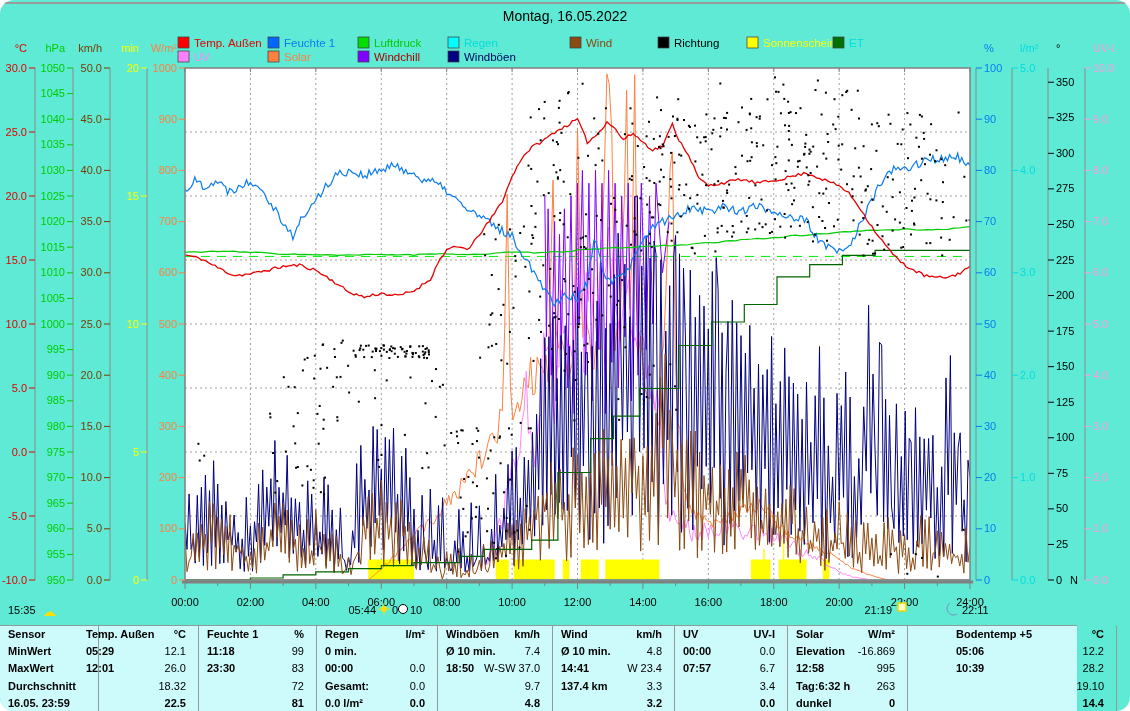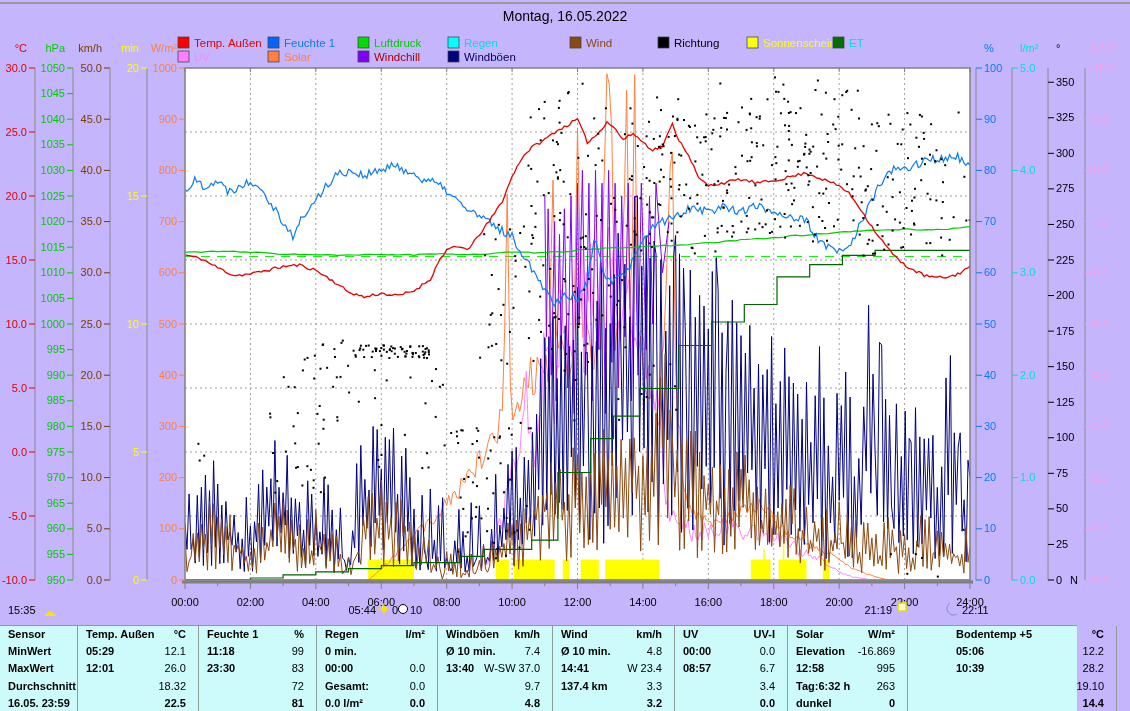--- a/index.html
+++ b/index.html
@@ -1,17 +1,17 @@
 <!DOCTYPE html>
 <html><head>
 <meta charset="utf-8">
 <style>
   html,body{margin:0;padding:0;background:#fff;}
-  .screen{position:relative;width:1130px;height:711px;background:#c4b5fd;overflow:hidden;
-          font-family:"Liberation Sans", sans-serif;}
+  .screen{position:relative;width:1130px;height:711px;background:#5eead4;overflow:hidden;
+          font-family:"Liberation Sans", sans-serif;border-radius:14px;}
   .top-line{position:absolute;left:0;top:2px;width:1130px;height:2px;background:#9a9a9a;}
   .chart-title{position:absolute;left:0;top:8px;width:1130px;text-align:center;
                font-size:14px;color:#000;}
   #chart{position:absolute;left:0;top:0;}
   #stats{position:absolute;left:0;top:625px;width:1077px;height:86px;background:#cdfafa;
          border-top:1px solid #8f9b9b;font-size:11px;color:#000;}
   .scol{position:absolute;top:0;height:86px;border-right:1px solid #8f9b9b;box-sizing:border-box;}
   .srow{height:17.2px;line-height:17.2px;display:flex;justify-content:space-between;white-space:nowrap;overflow:hidden;}
   .slab{padding-left:8px;font-weight:bold;}
   .sval{padding-right:12px;text-align:right;}
@@ -1106,21 +1106,21 @@
         <text x="392" y="614" fill="#000" text-anchor="start" font-size="11" font-family="&quot;Liberation Sans&quot;,sans-serif" font-weight="normal">0</text>
         <circle cx="403" cy="609" r="4.5" fill="#ffffff" stroke="#000"></circle>
         <text x="410" y="614" fill="#000" text-anchor="start" font-size="11" font-family="&quot;Liberation Sans&quot;,sans-serif" font-weight="normal">10</text>
         <text x="892" y="614" fill="#000" text-anchor="end" font-size="11" font-family="&quot;Liberation Sans&quot;,sans-serif" font-weight="normal">21:19</text>
         <rect x="898" y="603" width="8" height="8" fill="#ffffc8" stroke="#e8d800" stroke-width="1.5"></rect>
         <path d="M950,603 a6,6 0 1 0 7,11 a5,5 0 1 1 -7,-11 z" fill="#ffe000" stroke="#8090c0" stroke-width="0.6"></path>
         <text x="962" y="614" fill="#000" text-anchor="start" font-size="11" font-family="&quot;Liberation Sans&quot;,sans-serif" font-weight="normal">22:11</text>
       </g>
     </svg>
   <div id="stats">
-      <div class="scol" style="left: 0px; width: 78px;">
+      <div class="scol" style="left: 0px; width: 99px;">
         <div class="srow">
           <div class="slab b">Sensor</div>
         </div>
         <div class="srow">
           <div class="slab b">MinWert</div>
         </div>
         <div class="srow">
           <div class="slab b">MaxWert</div>
         </div>
         <div class="srow">
@@ -1199,21 +1199,21 @@
       <div class="scol" style="left: 438px; width: 115px;">
         <div class="srow">
           <div class="slab b">Windböen</div>
           <div class="sval b">km/h</div>
         </div>
         <div class="srow">
           <div class="slab">Ø 10 min.</div>
           <div class="sval">7.4</div>
         </div>
         <div class="srow">
-          <div class="slab">13:40</div>
+          <div class="slab">18:50</div>
           <div class="sval">W-SW 37.0</div>
         </div>
         <div class="srow">
           <div class="slab"></div>
           <div class="sval">9.7</div>
         </div>
         <div class="srow">
           <div class="slab"></div>
           <div class="sval b">4.8</div>
         </div>
@@ -1243,21 +1243,21 @@
       <div class="scol" style="left: 675px; width: 113px;">
         <div class="srow">
           <div class="slab b">UV</div>
           <div class="sval b">UV-I</div>
         </div>
         <div class="srow">
           <div class="slab">00:00</div>
           <div class="sval">0.0</div>
         </div>
         <div class="srow">
-          <div class="slab">08:57</div>
+          <div class="slab">07:57</div>
           <div class="sval">6.7</div>
         </div>
         <div class="srow">
           <div class="slab"></div>
           <div class="sval">3.4</div>
         </div>
         <div class="srow">
           <div class="slab"></div>
           <div class="sval b">0.0</div>
         </div>

